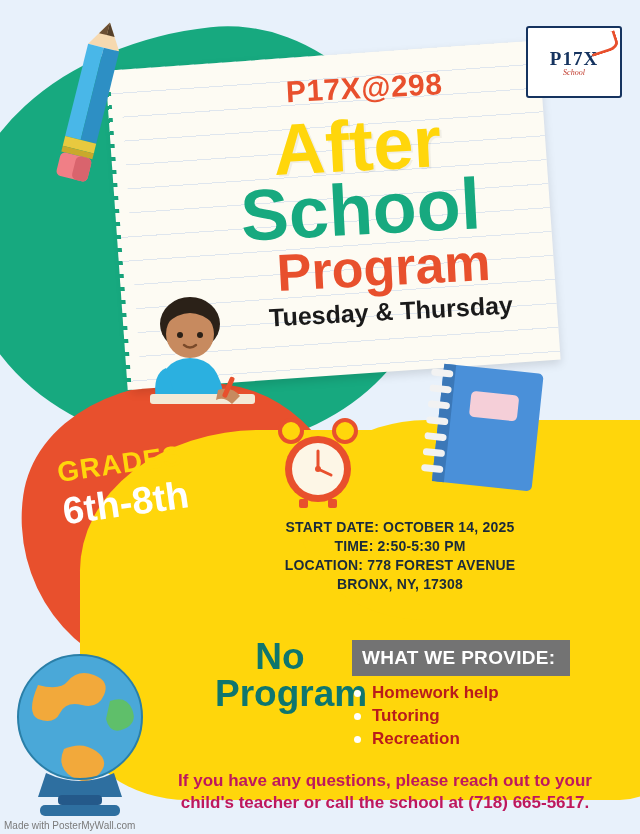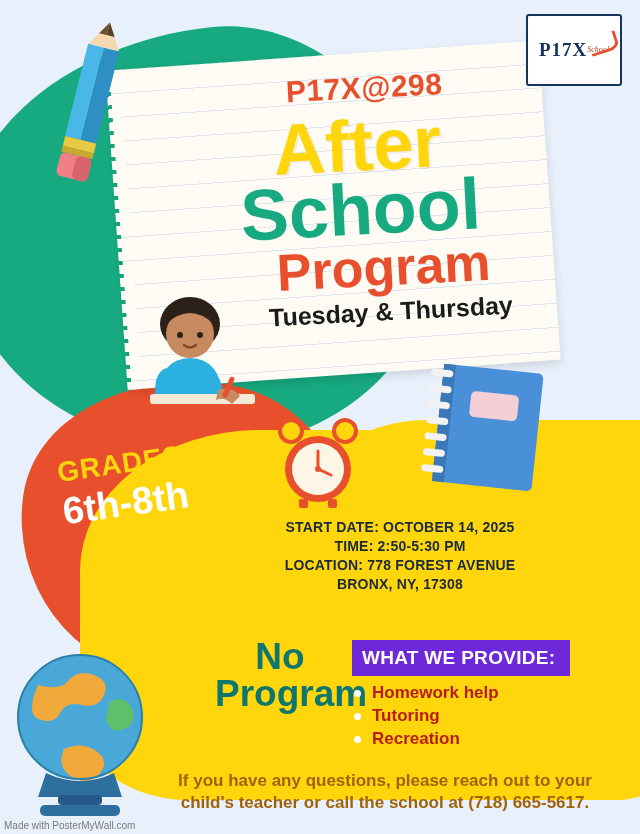--- a/index.html
+++ b/index.html
@@ -141,30 +141,30 @@
     font-weight: bold;
     color: #1a1a1a;
     margin-top: 4px;
     margin-left: 70px;
   }
 
   
   .logo-box {
     position: absolute;
     right: 18px;
-    top: 14px;
+    top: 26px;
     width: 92px;
     height: 68px;
     background: #ffffff;
     border: 2px solid #15335f;
     border-radius: 3px;
     display: flex;
     align-items: center;
     justify-content: center;
-    flex-direction: row;
+    flex-direction: column;
   }
   .logo-text {
     font-family: "Liberation Serif", serif;
     font-size: 19px;
     font-weight: bold;
     color: #15335f;
     letter-spacing: 1px;
   }
   .logo-sub {
     font-family: "Liberation Serif", serif;
@@ -231,21 +231,21 @@
     color: #0f766e;
     line-height: 1.0;
   }
 
   
   .provide-header {
     position: absolute;
     left: 352px;
     top: 640px;
     width: 218px;
-    background: #6d28d9;
+    background: #737373;
     color: #ffffff;
     font-size: 19px;
     font-weight: bold;
     padding: 7px 10px;
     box-sizing: border-box;
     letter-spacing: 0.3px;
   }
   .provide-list {
     position: absolute;
     left: 352px;
@@ -275,21 +275,21 @@
 
   
   .footer-note {
     position: absolute;
     left: 140px;
     top: 770px;
     width: 490px;
     text-align: center;
     font-size: 17px;
     font-weight: bold;
-    color: #a16207;
+    color: #be185d;
     line-height: 1.3;
   }
   .made-with {
     position: absolute;
     left: 4px;
     bottom: 3px;
     font-size: 10px;
     color: #7a7a7a;
     text-align: center;
   }

